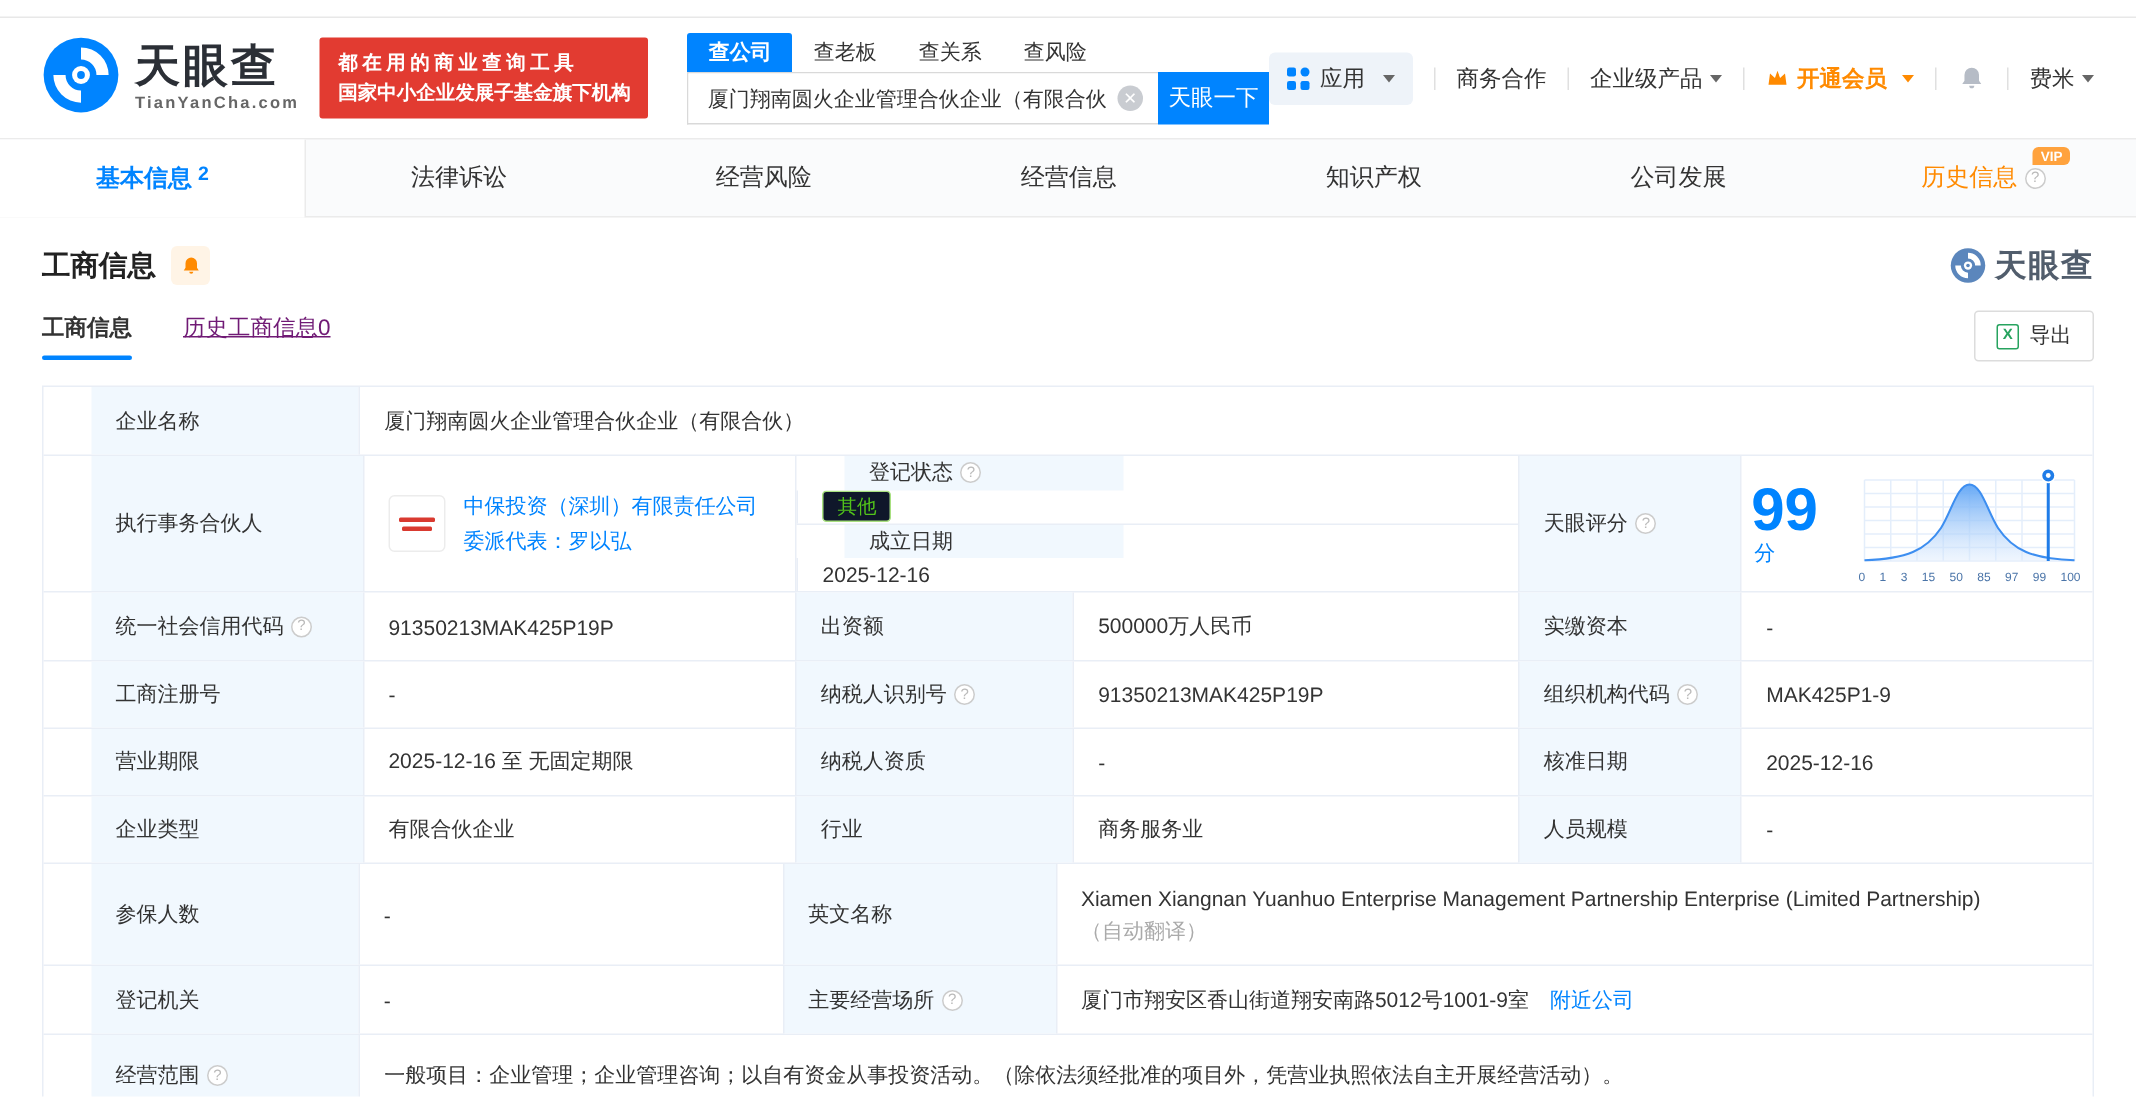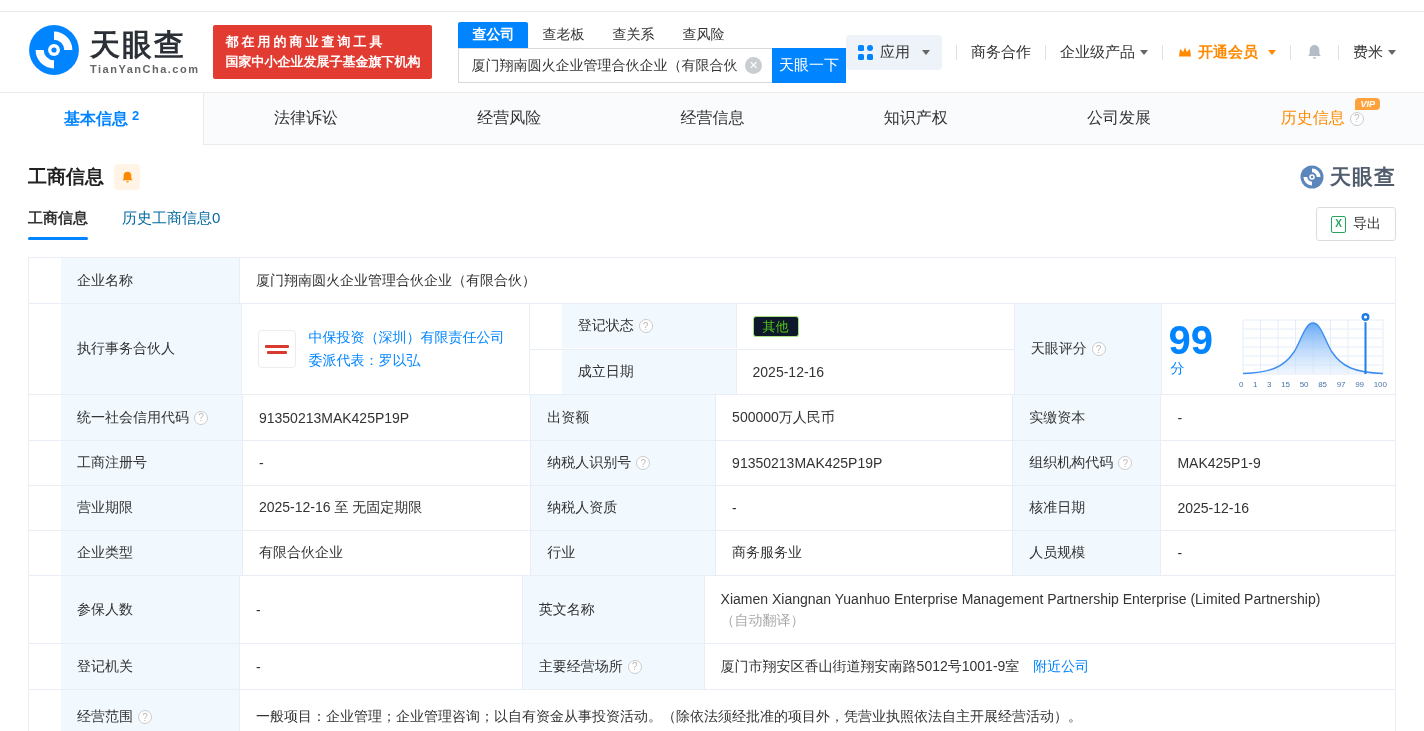--- a/index.html
+++ b/index.html
@@ -43,53 +43,53 @@
   .sep{width:1px;height:15px;background:#e0e0e0;}
   .rnav .item{cursor:pointer;display:flex;align-items:center;}
   .vipnav{color:var(--orange);font-weight:bold;display:flex;align-items:center;gap:5px;cursor:pointer;}
   
   .tabbar{height:53px;background:#fafbfc;border-top:1px solid #ebebeb;border-bottom:1px solid #ebebeb;display:flex;}
   .mtab{flex:1;display:flex;align-items:center;justify-content:center;font-size:16px;cursor:pointer;position:relative;color:#333;}
   .mtab.active{background:#fff;color:var(--blue);font-weight:bold;border-right:1px solid #ebebeb;margin-bottom:-1px;}
   .mtab .cnt{font-size:13px;margin-left:4px;position:relative;top:-4px;}
   .mtab.orange{color:var(--orange);}
   .vipbadge{position:absolute;top:5px;right:44px;background:#ffa23d;color:#fff;font-size:9px;
-    font-weight:bold;font-style:italic;padding:1px 5px;border-radius:4px 4px 4px 0;}
+    font-weight:bold;padding:1px 5px;border-radius:4px 4px 4px 0;}
   .help{width:14px;height:14px;border:1px solid #ccc;border-radius:50%;color:#bbb;font-size:10px;
     display:inline-flex;align-items:center;justify-content:center;margin-left:5px;flex:0 0 auto;cursor:pointer;background:#fff;}
   
   .sechead{display:flex;align-items:center;padding:18px 28px 0 28px;}
   .sectitle{font-size:19px;font-weight:bold;color:#222;}
   .bellchip{width:26px;height:26px;background:#fff4e6;border-radius:4px;margin-left:10px;
     display:flex;align-items:center;justify-content:center;cursor:pointer;}
   .watermark{margin-left:auto;display:flex;align-items:center;gap:6px;opacity:.9;}
   .watermark .wm-txt{font-size:21px;font-weight:bold;color:#3f4c5d;letter-spacing:1px;}
   .subrow{display:flex;align-items:center;padding:16px 28px 10px 28px;}
   .subtab{font-size:15px;margin-right:34px;cursor:pointer;position:relative;padding-bottom:12px;}
   .subtab.active{color:#333;font-weight:bold;}
   .subtab.active::after{content:"";position:absolute;left:0;right:0;bottom:0;height:3px;background:var(--blue);border-radius:2px;}
-  .subtab.idle{color:#0369a1;}
+  .subtab.idle{color:#701a75;text-decoration:underline;}
   .exportbtn{margin-left:auto;display:flex;align-items:center;gap:7px;border:1px solid #dcdcdc;border-radius:3px;
     background:#fff;padding:7px 14px;font-size:14px;color:#333;cursor:pointer;font-family:inherit;}
   .xls{width:15px;height:17px;background:#fff;border:1px solid #27a35f;border-radius:2px;position:relative;
     display:flex;align-items:center;justify-content:center;}
   .xls span{color:#27a35f;font-size:10px;font-weight:bold;line-height:1;}
   
   .tbl{margin:6px 28px 0 28px;width:1368px;border:1px solid var(--line);}
   .t-row{display:flex;border-top:1px solid var(--line);}
   .t-row:first-child{border-top:none;}
   .cell{border-left:1px solid var(--line);display:flex;align-items:center;padding:0 16px;
     font-size:14px;color:#333;overflow:hidden;}
   .t-row .cell:first-child{border-left:none;margin-left:32px;}
   .lbl{background:var(--lblbg);}
   .w1{width:182px}.w2{width:290px}.w3{width:186px}.w4{width:299px}.w5{width:149px}.w6{width:236px}
   .span5{width:1186px}.span3r{width:710px}
   .h45{height:45px}.h90{height:90px}.h44{height:44px}.h67{height:67px}.h54{height:54px}
   .mid{width:485px;display:flex;flex-direction:column;border-left:1px solid var(--line);}
-  .mid .in{display:flex;height:45px;}
+  .mid .in{display:flex;height:45px;flex-direction:column;}
   .mid .in + .in{border-top:1px solid var(--line);}
   .mid .in .cell:first-child{border-left:none;}
   .mid .in .cell:last-child{border-left:1px solid var(--line);}
   a.lnk{color:var(--blue);text-decoration:none;cursor:pointer;}
   .badge-green{color:#52c41a;background:#0f172a;border:1px solid #a8e080;border-radius:3px;
     font-size:13px;padding:3px 9px;line-height:1;}
   .partner{display:flex;align-items:center;gap:12px;}
   .plogo{width:38px;height:38px;border:1px solid #ececec;border-radius:4px;display:flex;flex-direction:column;
     align-items:center;justify-content:center;gap:3px;flex:0 0 auto;}
   .plogo i{display:block;height:3px;background:#d93a30;border-radius:1px;}

